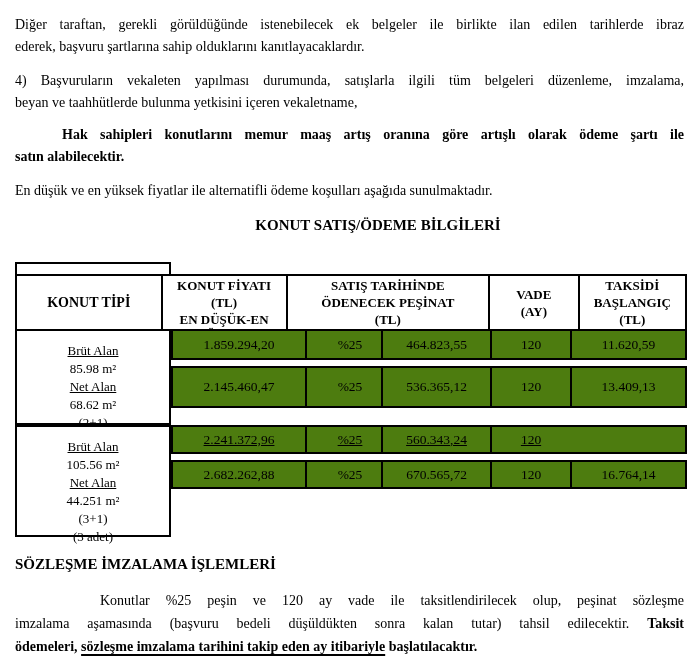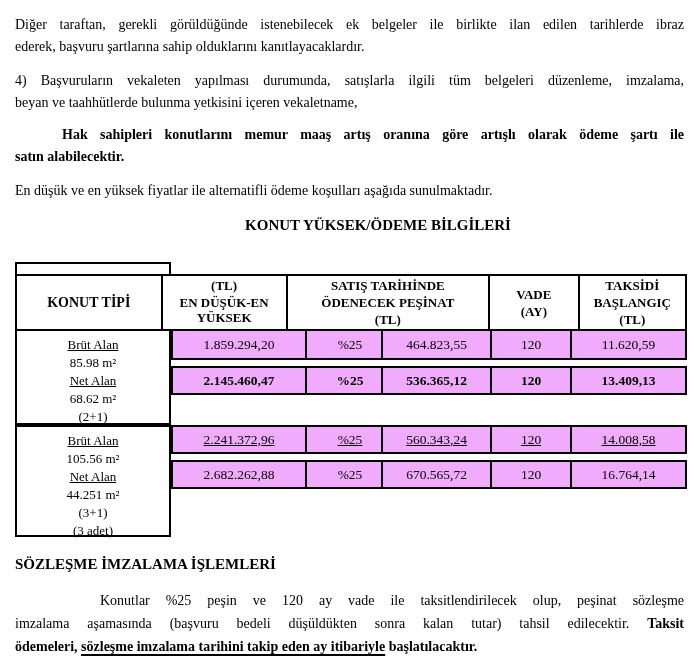--- a/index.html
+++ b/index.html
@@ -34,36 +34,36 @@
       border-left:2px solid #000;overflow:hidden;}
   .hc:first-child{border-left:none;justify-content:center;}
   .hc1{width:154px;font-size:14px;}
   .hc2{width:134px;justify-content:flex-start;padding-top:1px;}
   .hc3{width:217px;}
   .hc4{width:96px;}
   .hc5{width:115px;}
   .hl{display:block;width:100%;}
   .hl-clip{line-height:13px;height:13px;}
   .typebox{left:0;width:156px;border:2px solid #000;border-top:none;background:#fff;
-           text-align:center;font-size:13px;line-height:18px;padding-top:5px;}
+           text-align:center;font-size:13px;line-height:18px;padding-top:11px;}
   .typebox1{top:69px;height:94px;}
   .typebox2{top:163px;height:112px;border-top:2px solid #000;}
   .tline{display:block;}
-  .vrow{left:156px;width:516px;height:29px;border:2px solid #000;background:#f0abfc;
+  .vrow{left:156px;width:516px;height:29px;border:2px solid #000;background:#4d7c0f;
         display:flex;align-items:center;font-size:13.5px;}
   .vrow-flush{border-top:none;}
   .vc{text-align:center;border-left:2px solid #000;align-self:stretch;
       display:flex;align-items:center;justify-content:center;}
   .vc:first-child{border-left:none;}
   .vc-price{width:132px;}
   .vc-pct{width:76px;padding-left:12px;}
   .vc-down{width:109px;}
   .vc-term{width:80px;}
   .vc-inst{width:115px;}
-  .r1a{top:69px;}  .r1b{top:104px;height:29px;font-weight:bold;}
+  .r1a{top:69px;}  .r1b{top:104px;height:42px;}
   .r2a{top:163px;text-decoration:underline;} .r2b{top:198px;}
 </style>
 </head>
 <body>
 
 <div class="page">
 
   <p>
     <span class="jl">Diğer taraftan, gerekli görüldüğünde istenebilecek ek belgeler ile birlikte ilan edilen tarihlerde ibraz</span>
     <span class="jl-last">ederek, başvuru şartlarına sahip olduklarını kanıtlayacaklardır.</span>
@@ -76,31 +76,32 @@
 
   <p class="mt10 b">
     <span class="jl indent47">Hak sahipleri konutlarını memur maaş artış oranına göre artışlı olarak ödeme şartı ile</span>
     <span class="jl-last">satın alabilecektir.</span>
   </p>
 
   <p class="mt12">
     <span class="jl-last">En düşük ve en yüksek fiyatlar ile alternatifli ödeme koşulları aşağıda sunulmaktadır.</span>
   </p>
 
-  <div class="title">KONUT YÜKSEK/ÖDEME BİLGİLERİ</div>
+  <div class="title">KONUT SATIŞ/ÖDEME BİLGİLERİ</div>
 
   <div class="ktable">
 
     <div class="abs thinrow"></div>
 
     <div class="abs hrow">
       <div class="hc hc1">
         <span class="hl">KONUT TİPİ</span>
       </div>
       <div class="hc hc2">
+        <span class="hl">KONUT FİYATI</span>
         <span class="hl">(TL)</span>
         <span class="hl">EN DÜŞÜK-EN</span>
         <span class="hl hl-clip">YÜKSEK</span>
       </div>
       <div class="hc hc3">
         <span class="hl">SATIŞ TARİHİNDE</span>
         <span class="hl">ÖDENECEK PEŞİNAT</span>
         <span class="hl">(TL)</span>
       </div>
       <div class="hc hc4">
@@ -144,21 +145,20 @@
       <span class="tline">44.251 m²</span>
       <span class="tline">(3+1)</span>
       <span class="tline">(3 adet)</span>
     </div>
 
     <div class="abs vrow r2a">
       <div class="vc vc-price">2.241.372,96</div>
       <div class="vc vc-pct">%25</div>
       <div class="vc vc-down">560.343,24</div>
       <div class="vc vc-term">120</div>
-      <div class="vc vc-inst">14.008,58</div>
     </div>
     <div class="abs vrow r2b">
       <div class="vc vc-price">2.682.262,88</div>
       <div class="vc vc-pct">%25</div>
       <div class="vc vc-down">670.565,72</div>
       <div class="vc vc-term">120</div>
       <div class="vc vc-inst">16.764,14</div>
     </div>
 
   </div>

